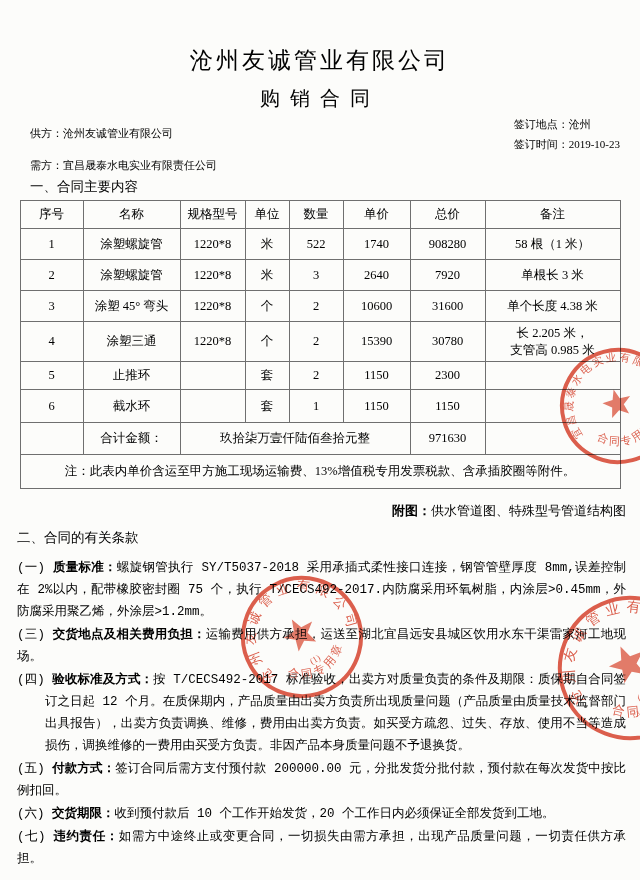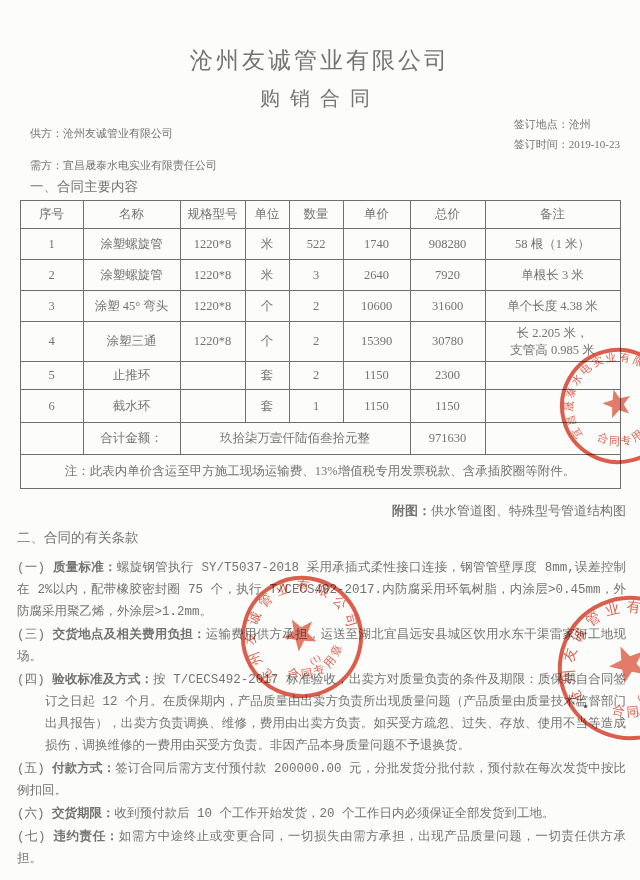--- a/index.html
+++ b/index.html
@@ -1,20 +1,20 @@
 <!DOCTYPE html>
 <html><head>
 <meta charset="utf-8">
 <style>
   html,body{margin:0;padding:0;background:#e9e8e6;}
   .page{
     position:relative; width:640px; height:880px; margin:0 auto;
     background:#fcfcfa; overflow:hidden;
     font-family:"Liberation Serif","DejaVu Serif",serif;
-    color:#737373;
+    color:#000000;
   }
   .title{padding-top:46px; text-align:center; font-size:23px; letter-spacing:3px; line-height:30px;}
   .subtitle{margin-top:8px; text-align:center; font-size:20px; letter-spacing:10px; line-height:28px;}
   .meta{position:relative; margin:12px 18px 0 30px; font-size:11px;}
   .party-line{line-height:19px;}
   .party-line.second{margin-top:13px;}
   .meta-right{position:absolute; right:2px; top:-10px;}
   .meta-right .meta-line{line-height:20px;}
   .sec-title{font-weight:normal; font-size:13.5px;}
   .sec1{margin:3px 0 4px 30px;}

